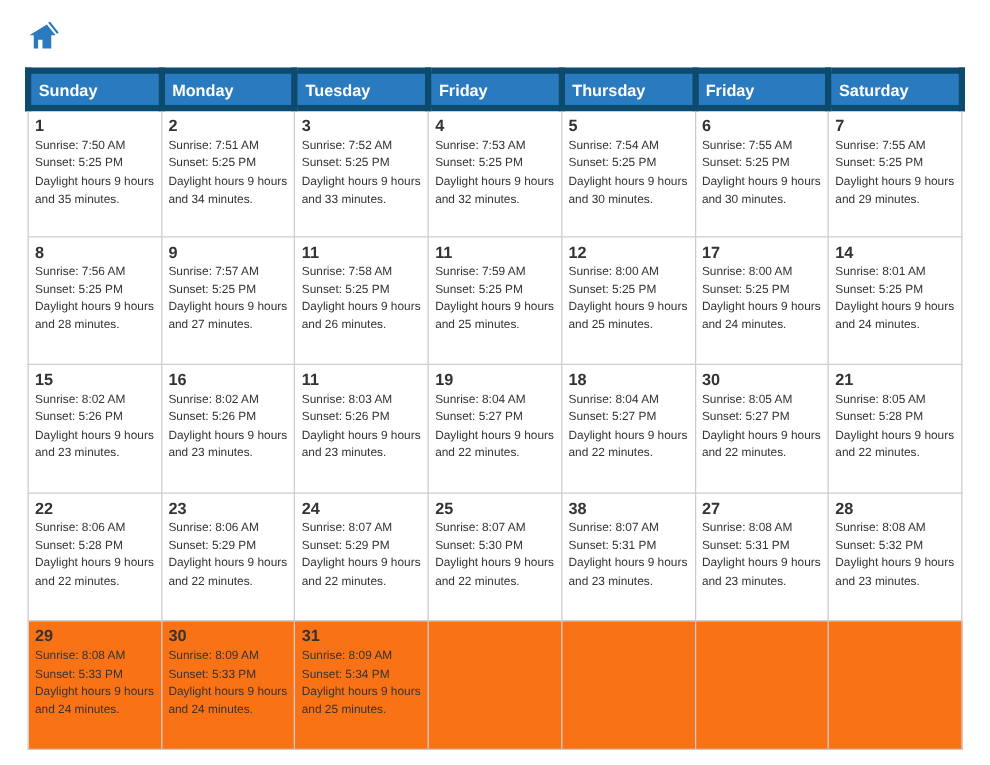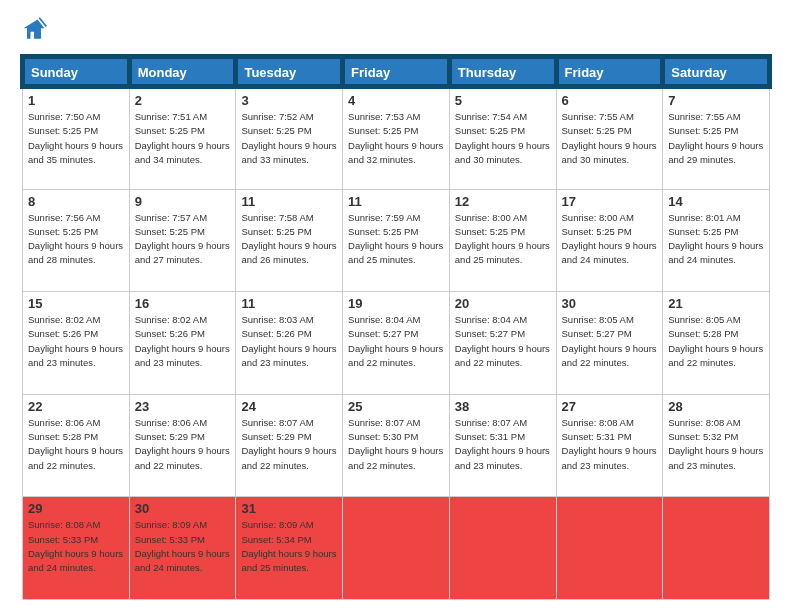--- a/index.html
+++ b/index.html
@@ -75,21 +75,21 @@
     .calendar td {
       border: 1px solid #ccc;
       vertical-align: top;
       padding: 4px 5px;
       font-size: 9.5px;
       color: #333;
       background: #fff;
       height: 88px;
     }
     .calendar tr:last-child td {
-      background: #ef4444;
+      background: #f97316;
     }
     .day-num {
       font-size: 13px;
       font-weight: bold;
       color: #333;
       display: block;
       margin-bottom: 2px;
     }
     .day-info {
       line-height: 1.5;
@@ -275,21 +275,21 @@
       </td>
           <td>
         <span class="day-num">19</span>
         <div class="day-info">
           Sunrise: 8:04 AM<br>
           Sunset: 5:27 PM<br>
           Daylight hours 9 hours and 22 minutes.
         </div>
       </td>
           <td>
-        <span class="day-num">20</span>
+        <span class="day-num">18</span>
         <div class="day-info">
           Sunrise: 8:04 AM<br>
           Sunset: 5:27 PM<br>
           Daylight hours 9 hours and 22 minutes.
         </div>
       </td>
           <td>
         <span class="day-num">30</span>
         <div class="day-info">
           Sunrise: 8:05 AM<br>

